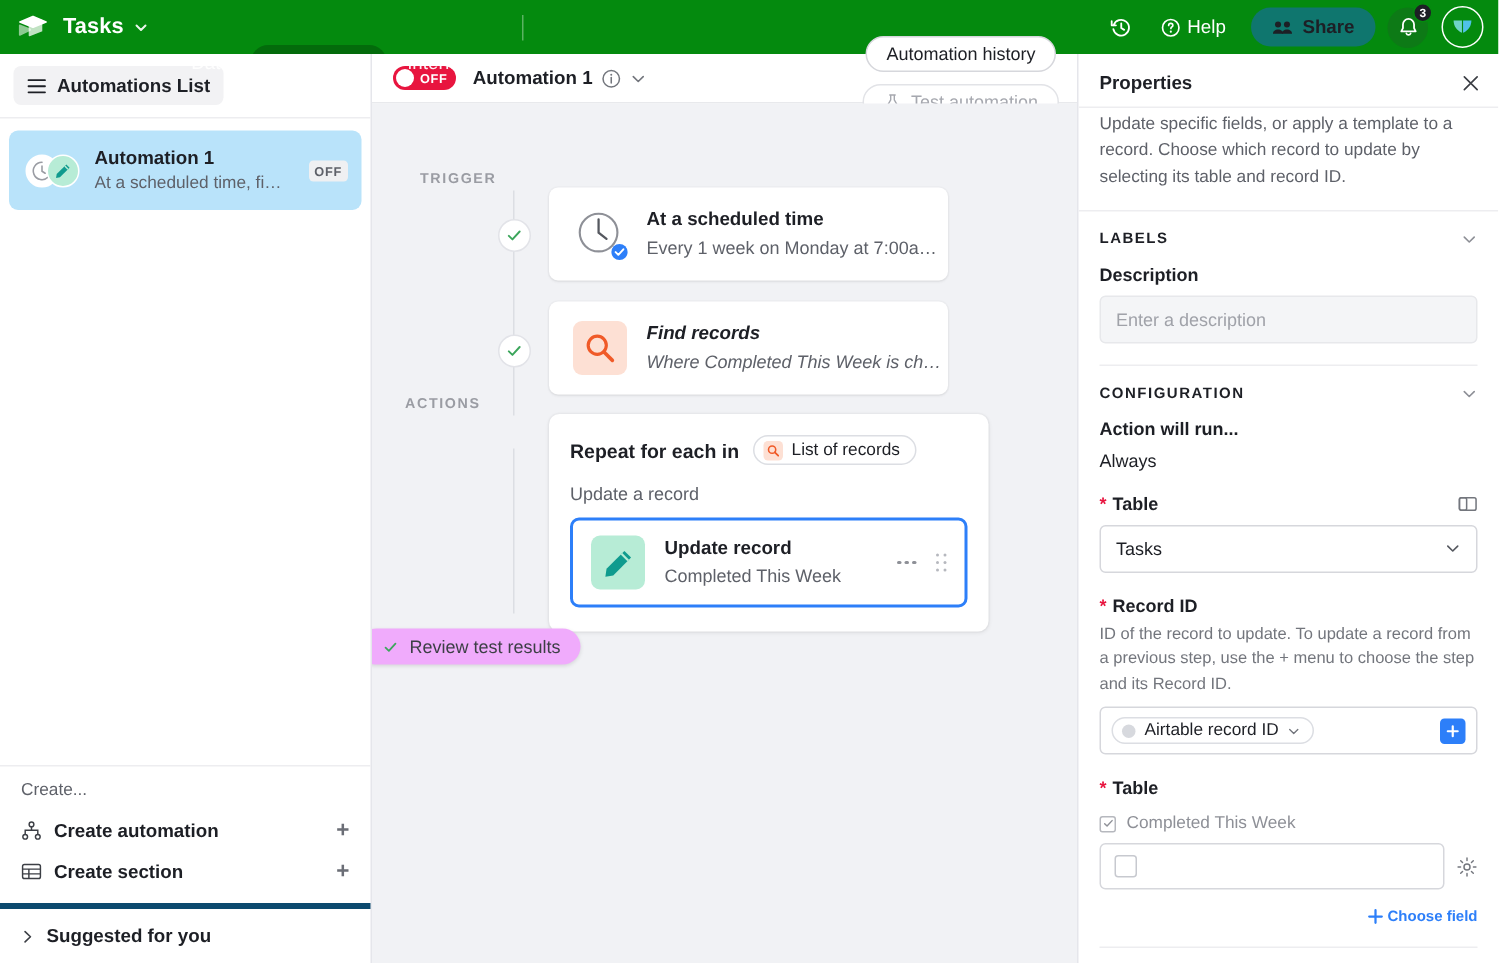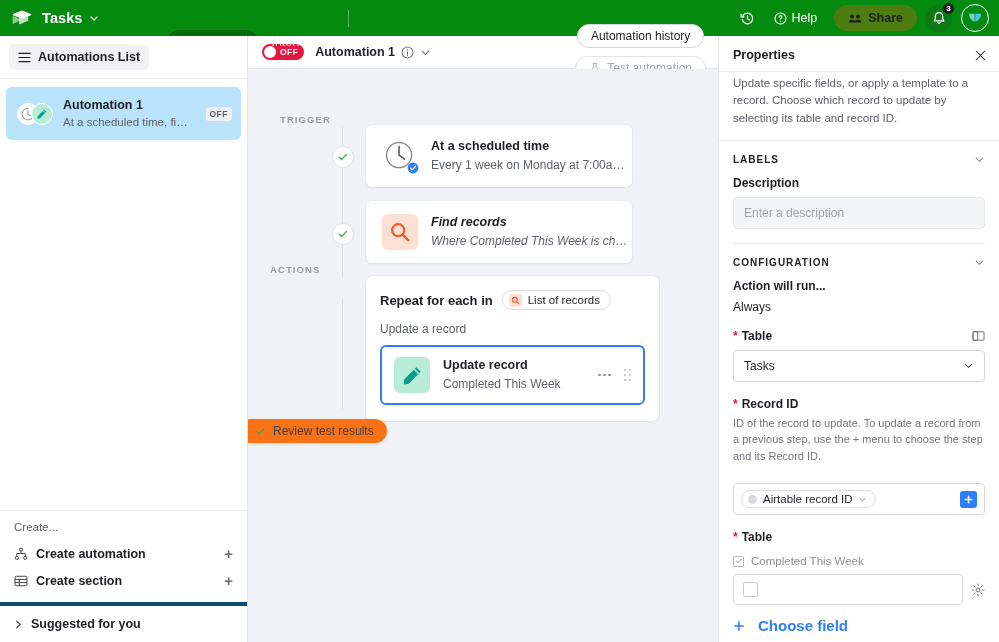--- a/index.html
+++ b/index.html
@@ -34,21 +34,21 @@
   .icon-btn-green {
     width: 26px; height: 26px; border-radius: 50%;
     display: flex; align-items: center; justify-content: center; cursor: pointer;
   }
   .help-btn {
     display: flex; align-items: center; gap: 5px;
     font-size: 12.5px; padding: 5px 9px; border-radius: 14px; cursor: pointer;
   }
   .share-btn {
     display: flex; align-items: center; gap: 6px;
-    background: #4d7c0f; color: #1d1f25; font-size: 12.5px; font-weight: bold;
+    background: #0f766e; color: #1d1f25; font-size: 12.5px; font-weight: bold;
     padding: 6px 14px; border-radius: 14px; cursor: pointer; margin-left: 4px;
   }
   .bell-wrap { position: relative; width: 27px; height: 27px; margin-left: 4px; cursor: pointer; }
   .bell-circle {
     width: 27px; height: 27px; border-radius: 50%; background: #0d7a16;
     display: flex; align-items: center; justify-content: center;
   }
   .bell-badge {
     position: absolute; top: -3px; right: -3px;
     min-width: 13px; height: 13px; border-radius: 7px;
@@ -182,21 +182,21 @@
   }
   .inner-actions { margin-left: auto; display: flex; align-items: center; gap: 13px; }
   .dots-h { display: flex; gap: 2.5px; cursor: pointer; }
   .dots-h i { width: 2.5px; height: 2.5px; border-radius: 50%; background: #8e9097; display: block; }
   .drag-grid { display: grid; grid-template-columns: 2.5px 2.5px; gap: 2.5px; cursor: grab; }
   .drag-grid i { width: 2.5px; height: 2.5px; border-radius: 50%; background: #b6b8be; display: block; }
 
   .review-pill {
     position: absolute; left: -9px; top: 350px;
     display: inline-flex; align-items: center; gap: 7px;
-    background: #f97316; border-radius: 14px; padding: 5px 13px 5px 16px;
+    background: #f0abfc; border-radius: 14px; padding: 5px 13px 5px 16px;
     box-shadow: 0 1px 3px rgba(0,0,0,.12);
     font-size: 12px; color: #3c3f45; cursor: pointer; z-index: 5;
   }
 
   
   .props {
     width: 281px; flex: 0 0 281px; background: #ffffff;
     border-left: 1px solid #e5e6eb; display: flex; flex-direction: column;
     min-height: 0; overflow: hidden;
   }
@@ -224,21 +224,21 @@
     margin-top: 7px; background: #f4f5f7; border: 1px solid #e7e8eb; border-radius: 4px;
     padding: 8px 10px; font-size: 12px; color: #a0a2a9; cursor: text;
   }
   .select-box {
     margin-top: 7px; background: #ffffff; border: 1px solid #d6d7dc; border-radius: 4px;
     padding: 8px 10px; font-size: 12px; color: #1d1f25;
     display: flex; align-items: center; cursor: pointer;
   }
   .select-box .chev { margin-left: auto; display: flex; }
   .token-box {
-    margin-top: 19px; background: #ffffff; border: 1px solid #d6d7dc; border-radius: 4px;
+    margin-top: 7px; background: #ffffff; border: 1px solid #d6d7dc; border-radius: 4px;
     padding: 6px 7px; display: flex; align-items: center; gap: 6px;
   }
   .token {
     display: inline-flex; align-items: center; gap: 6px;
     border: 1px solid #dcdee3; border-radius: 11px; padding: 2px 8px 2px 6px;
     font-size: 11.5px; color: #1d1f25; background: #fff; cursor: pointer;
   }
   .token-dot { width: 9px; height: 9px; border-radius: 50%; background: #d7d9de; flex: 0 0 9px; }
   .token-add {
     margin-left: auto; width: 17px; height: 17px; border-radius: 3px; background: #2d7ff9;
@@ -248,22 +248,22 @@
   .chk-mini { width: 11px; height: 11px; border: 1px solid #b6b8be; border-radius: 2px;
     display: flex; align-items: center; justify-content: center; flex: 0 0 11px; }
   .field-chk-label { font-size: 11.5px; color: #8e9097; }
   .value-row { display: flex; align-items: center; gap: 8px; margin-top: 7px; }
   .value-box {
     flex: 1; background: #ffffff; border: 1px solid #d6d7dc; border-radius: 4px;
     padding: 7px 9px; display: flex; align-items: center; cursor: pointer;
   }
   .chk-big { width: 15px; height: 15px; border: 1px solid #c7c9cf; border-radius: 2.5px; background: #fff; }
   .choose-field {
-    display: flex; align-items: center; gap: 13px; margin-top: 12px;
-    font-size: 15px; font-weight: bold; color: #2d7ff9; cursor: pointer;
+    display: flex; align-items: center; gap: 2px; margin-top: 12px;
+    font-size: 10px; font-weight: bold; color: #2d7ff9; cursor: pointer; justify-content: flex-end;
   }
 </style>
 </head>
 <body>
 
 <div class="app">
 
   <div class="topbar">
     <div class="logo-mark">
       <svg width="20" height="17" viewBox="0 0 20 17">

